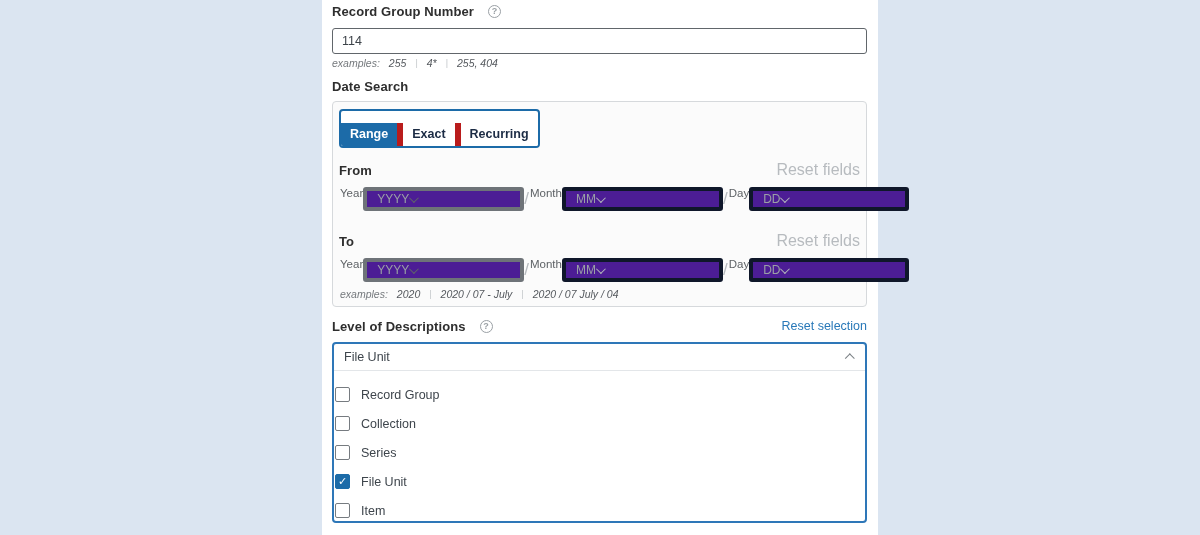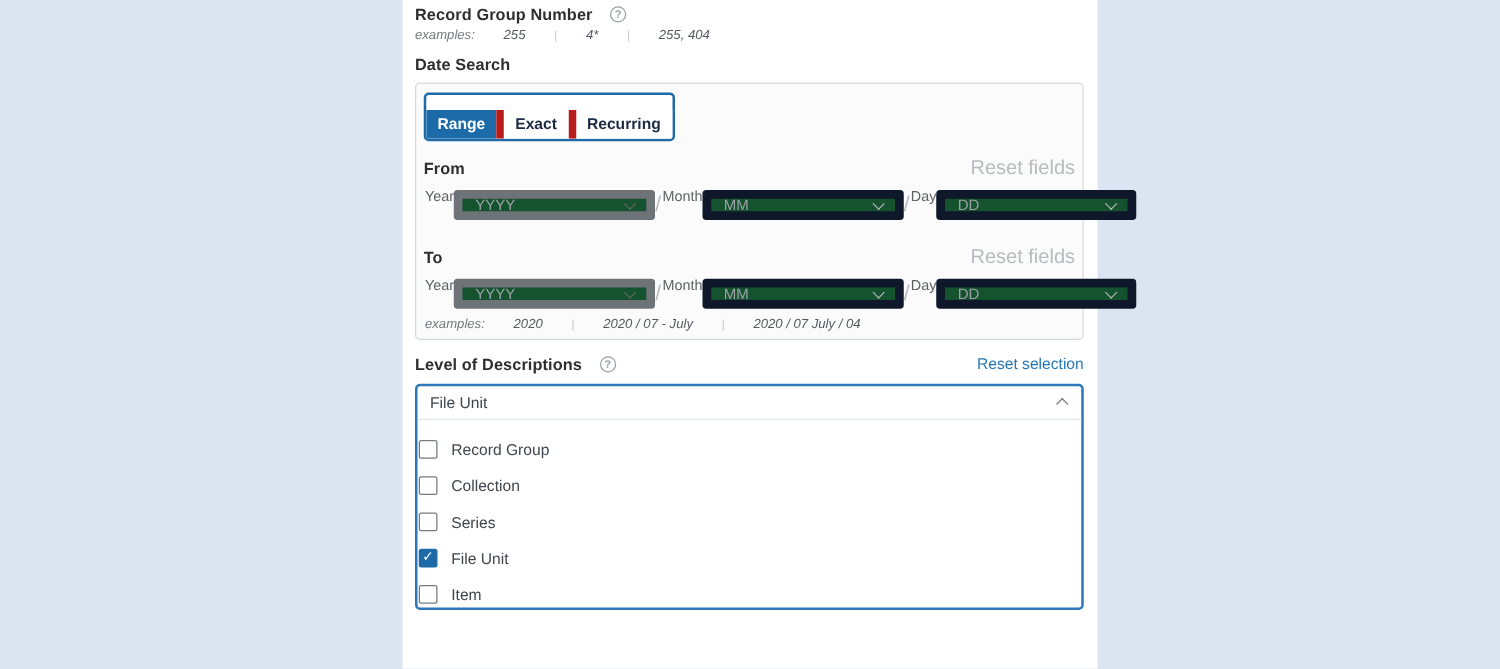--- a/index.html
+++ b/index.html
@@ -15,21 +15,21 @@
   }
   
   .bold-label { font-size:13px; font-weight:700; color:#2e2e2e; letter-spacing:.1px; }
   .label-row { display:flex; align-items:center; }
   .help-icon {
     width:13px; height:13px; border:1px solid #9aa0a5; border-radius:50%;
     color:#9aa0a5; font-size:9px; font-weight:700; line-height:11px; text-align:center;
     margin-left:14px; cursor:pointer; flex:0 0 auto;
   }
   .examples-row {
-    display:flex; align-items:center; gap:23px;
+    display:flex; align-items:center; gap:9px;
     font-size:10.5px; font-style:italic; color:#75797d; margin-top:3px;
   }
   .examples-row .val { color:#55595e; }
   .examples-row .pipe { color:#c3c7ca; font-style:normal; font-size:9px; }
   
   .text-input {
     margin-top:9px; width:100%; height:26px;
     border:1px solid #61666b; border-radius:3px;
     font-family:inherit; font-size:12.5px; color:#3d4349; padding:0 9px;
     background:#fff;
@@ -50,23 +50,23 @@
     cursor:pointer; white-space:nowrap;margin-top:12px;
   }
   .tab + .tab { border-left:6px solid #b91c1c; }
   .tab.active { background:#1c6ba8; color:#ffffff; }
   .subhead-row { display:flex; justify-content:space-between; align-items:baseline; margin-top:13px; }
   .reset-disabled { font-size:16px; color:#b7bbbf; cursor:default; }
   .date-grid { display:flex; align-items:flex-end; margin-top:8px; }
   .date-col { display:flex; flex-direction:row; }
   .date-col .small-label { font-size:11.5px; color:#5e6266; margin-bottom:5px; padding-left:1px; }
   .dselect {
-    width:161px; height:24px; background:#14532d;
-    border:7px solid #0f172a; border-radius:3px;
-    display:flex; align-items:center; justify-content:space-between;
+    width:161px; height:24px; background:#4c1d95;
+    border:4px solid #0f172a; border-radius:3px;
+    display:flex; align-items:center; 
     padding:0 11px 0 10px; cursor:pointer;
   }
   .dselect.year { border-color:#6e7378; }
   .dselect .ph { font-size:12px; color:#9aa0a5; }
   .chev { width:7px; height:7px; border-right:1.5px solid #b2b6ba; border-bottom:1.5px solid #b2b6ba; transform:rotate(45deg) translateY(-2px); }
   .dselect.year .chev { border-color:#5f6469; }
   .chev-up { width:7px; height:7px; border-right:1.5px solid #7a7f84; border-bottom:1.5px solid #7a7f84; transform:rotate(-135deg) translateY(-1px); }
   .slash { flex:1; text-align:center; font-size:17px; color:#b6babe; line-height:24px; }
   .date-examples { margin-top:6px; padding-left:1px; }
   
@@ -94,20 +94,21 @@
 </head>
 <body>
 
 <div class="panel">
 
   
   <div class="label-row">
     <span class="bold-label">Record Group Number</span>
     <span class="help-icon">?</span>
   </div>
+  <input class="text-input" type="text" value="114" style="">
   <div class="examples-row">
     <span>examples:</span>
     <span class="val">255</span>
     <span class="pipe">|</span>
     <span class="val">4*</span>
     <span class="pipe">|</span>
     <span class="val">255, 404</span>
   </div>
 
   

